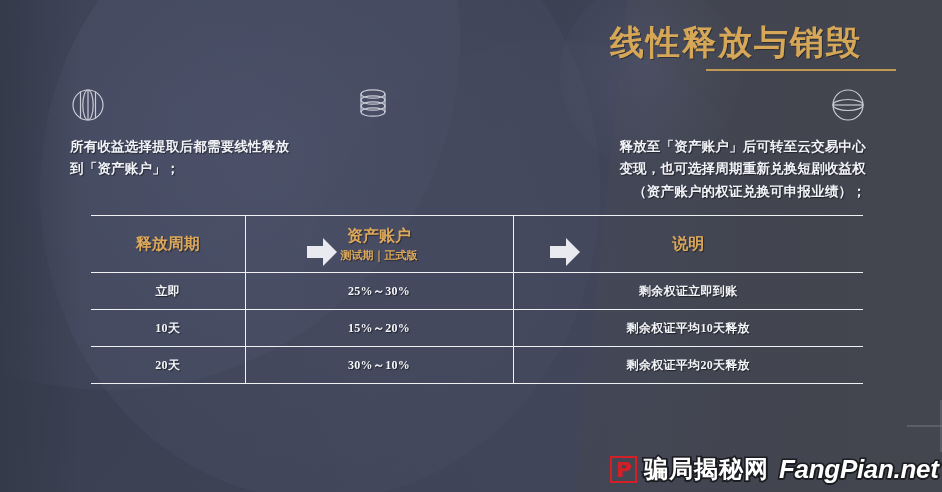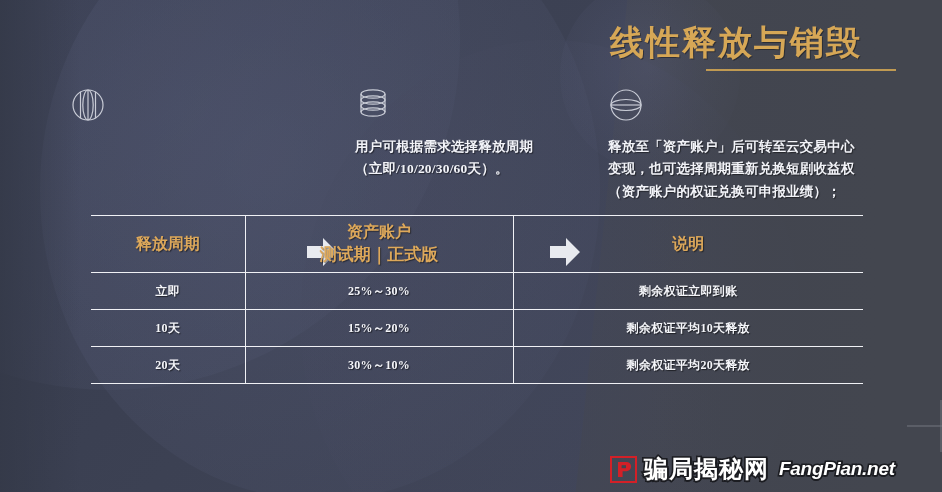--- a/index.html
+++ b/index.html
@@ -113,21 +113,21 @@
   .step .body {
     font-size: 13.5px;
     font-weight: bold;
     line-height: 1.65;
     color: #f2f3f8;
     text-shadow: 1px 1px 1px rgba(0,0,0,0.5);
     letter-spacing: 0.2px;
   }
   #step-1 { left: 70px;  width: 230px; }
   #step-2 { left: 355px; width: 185px; }
-  #step-3 { left: 608px; width: 258px; }
+  #step-3 { left: 608px; width: 258px; text-align: right; }
 
   .arrow {
     position: absolute;
     top: 150px;
     width: 34px;
     height: 32px;
   }
   #arrow-1 { left: 305px; }
   #arrow-2 { left: 548px; }
 
@@ -164,21 +164,21 @@
   .tbl thead th {
     height: 56px;
     color: #dda85a;
     font-size: 16px;
     font-weight: bold;
     text-shadow: 1px 1px 1px rgba(0,0,0,0.45);
     line-height: 1.45;
   }
   .tbl thead th .sub {
     display: block;
-    font-size: 17px;
+    font-size: 11px;
   }
   .tbl tbody td {
     height: 36px;
     color: #f4f5f9;
     font-size: 12px;
     font-weight: bold;
     text-shadow: 1px 1px 1px rgba(0,0,0,0.55);
     letter-spacing: 0.3px;
   }
 
@@ -214,21 +214,21 @@
     text-shadow:
       -1px -1px 0 #1c1d22, 1px -1px 0 #1c1d22,
       -1px  1px 0 #1c1d22, 1px  1px 0 #1c1d22,
        0px  2px 0 #1c1d22, 2px  0px 0 #1c1d22;
   }
   .wm-cn {
     font-size: 24px;
     letter-spacing: 1px;
   }
   .wm-en {
-    font-size: 19px;
+    font-size: 26px;
     font-style: italic;
     font-family: "Liberation Sans", "DejaVu Sans", sans-serif;
     letter-spacing: -0.3px;
     margin-left: 3px;
   }
 </style>
 </head>
 <body>
 
 <div id="slide">
@@ -252,34 +252,34 @@
     <div class="step" id="step-1">
       <div class="icon">
         <svg width="36" height="38" viewBox="0 0 36 38" fill="none" stroke="#c9ccd6" stroke-width="1.2">
           <circle cx="18" cy="19" r="15"></circle>
           <ellipse cx="18" cy="19" rx="5.2" ry="15"></ellipse>
           <line x1="18" y1="4" x2="18" y2="34"></line>
           <line x1="10.5" y1="5.6" x2="10.5" y2="32.4"></line>
           <line x1="25.5" y1="5.6" x2="25.5" y2="32.4"></line>
         </svg>
       </div>
+      <div class="body">所有收益选择提取后都需要线性释放到「资产账户」；</div>
     </div>
 
     <div class="step" id="step-2">
       <div class="icon">
         <svg width="36" height="38" viewBox="0 0 36 38" fill="none" stroke="#c9ccd6" stroke-width="1.2">
           <ellipse cx="18" cy="8" rx="12" ry="4.2"></ellipse>
           <ellipse cx="18" cy="14" rx="12" ry="4.2"></ellipse>
           <ellipse cx="18" cy="20" rx="12" ry="4.2"></ellipse>
           <ellipse cx="18" cy="26" rx="12" ry="4.2"></ellipse>
           <line x1="6" y1="8" x2="6" y2="26"></line>
           <line x1="30" y1="8" x2="30" y2="26"></line>
         </svg>
       </div>
-      <div class="body">用户可根据需求选择释放周期（立即/10/20/30/60天）。</div>
     </div>
 
     <div class="step" id="step-3">
       <div class="icon">
         <svg width="36" height="38" viewBox="0 0 36 38" fill="none" stroke="#c9ccd6" stroke-width="1.2">
           <circle cx="18" cy="19" r="15"></circle>
           <line x1="3" y1="19" x2="33" y2="19"></line>
           <ellipse cx="18" cy="19" rx="15" ry="5.5"></ellipse>
         </svg>
       </div>

